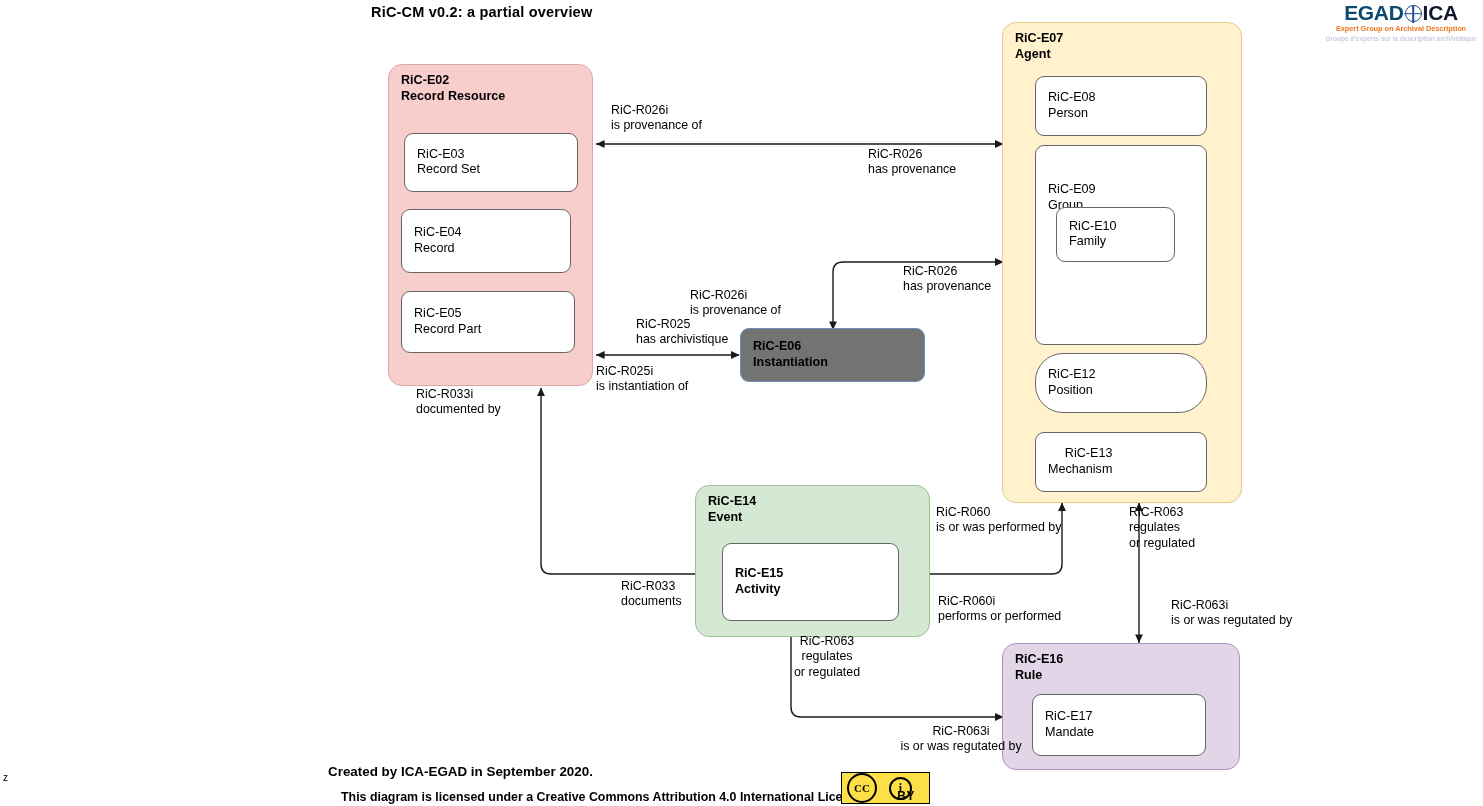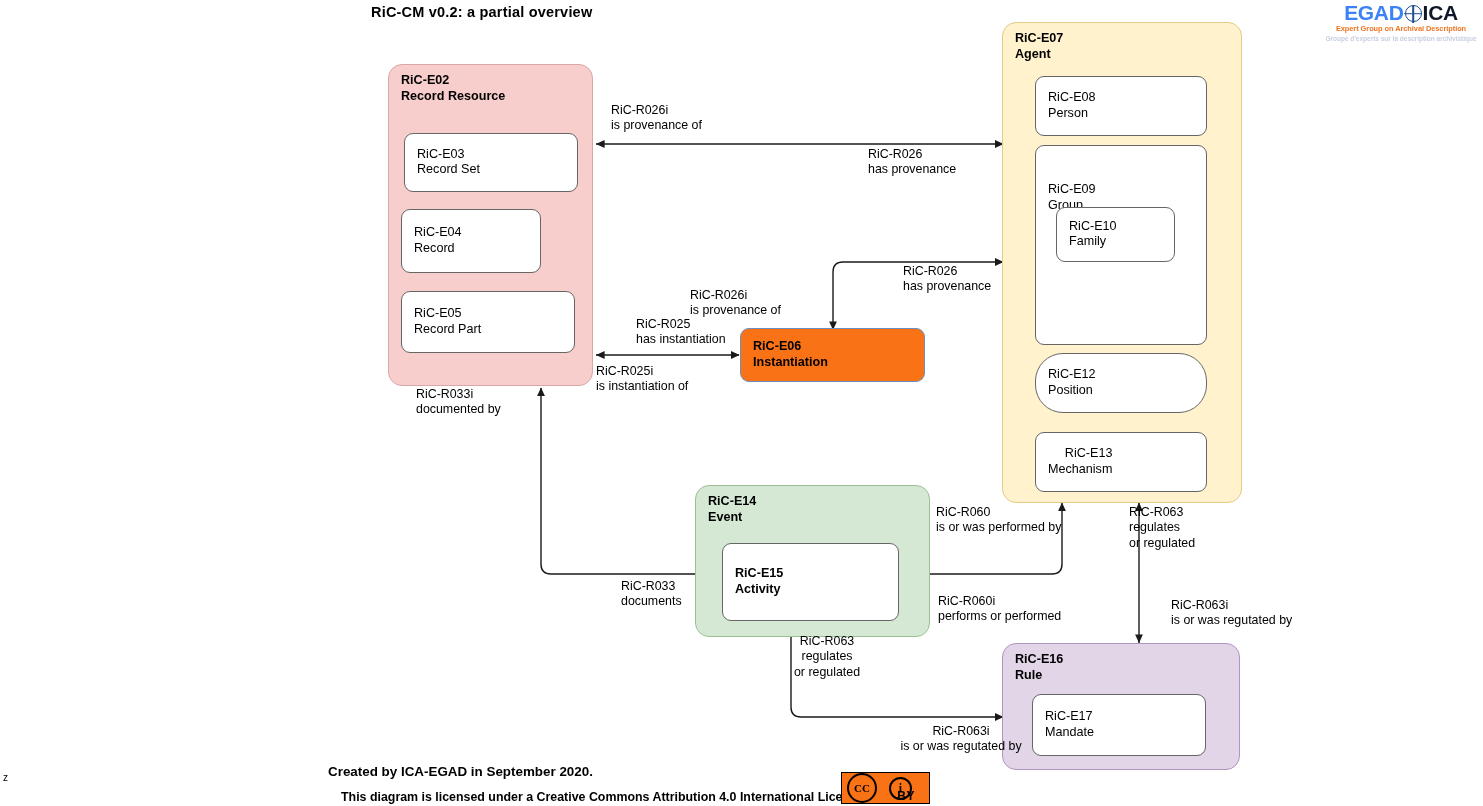--- a/index.html
+++ b/index.html
@@ -16,43 +16,43 @@
 
   .box{position:absolute;box-sizing:border-box;background:#ffffff;border:1.4px solid #666;border-radius:9px;
        box-shadow:0 0 0 0 transparent;}
   .box .lbl{position:absolute;left:12px;top:50%;transform:translateY(-50%);font-size:12.6px;line-height:15.6px;white-space:pre-line;}
   .box.bold .lbl{font-weight:bold;}
 
   .g-pink{background:#f8cecc;border-color:#d9a7a5;}
   .g-yellow{background:#fff2cc;border-color:#e3ca85;}
   .g-green{background:#d5e8d4;border-color:#9cc094;}
   .g-purple{background:#e1d5e7;border-color:#b294c0;}
-  .b-blue{background:#f97316;border-color:#6c8ebf;}
+  .b-blue{background:#737373;border-color:#6c8ebf;}
 
   
   .elbl{position:absolute;font-size:12.4px;line-height:15.4px;white-space:pre-line;}
   .elbl.c{text-align:center;}
 
   
   .foot1{position:absolute;left:328px;top:764px;font-size:13.4px;font-weight:bold;}
   .foot2{position:absolute;left:341px;top:790px;font-size:12.4px;font-weight:bold;}
   .stray{position:absolute;left:3px;top:772px;font-size:10px;}
 
-  .cc{position:absolute;left:841px;top:772px;width:89px;height:32px;background:#f97316;border:1.6px solid #000;
+  .cc{position:absolute;left:841px;top:772px;width:89px;height:32px;background:#fde047;border:1.6px solid #000;
       box-sizing:border-box;display:flex;align-items:center;}
   .cc .ring{width:26px;height:26px;border:2.6px solid #000;border-radius:50%;margin-left:5px;display:flex;
        align-items:center;justify-content:center;font-size:11px;font-weight:bold;font-family:"Liberation Serif",serif;}
   .cc .ring2{width:19px;height:19px;border:2.4px solid #000;border-radius:50%;margin-left:12px;display:flex;
        align-items:center;justify-content:center;font-size:12px;font-weight:bold;font-family:"Liberation Serif",serif;}
   .cc .by{position:absolute;right:14px;bottom:0px;font-size:12px;font-weight:bold;letter-spacing:.5px;}
 
   
   .logo{position:absolute;right:6px;top:2px;width:152px;text-align:center;}
   .logo .l1{font-size:21px;font-weight:bold;letter-spacing:-.3px;line-height:22px;white-space:nowrap;}
-  .logo .l1 .eg{color:#3b82f6;}
+  .logo .l1 .eg{color:#0c4a6e;}
   .logo .l1 .ic{color:#0f172a;}
   .logo .glb{display:inline-block;width:15px;height:15px;border:1.8px solid #1d4f91;border-radius:50%;
       position:relative;vertical-align:-2px;margin:0 1px;}
   .logo .glb:before{content:"";position:absolute;left:50%;top:-1.5px;bottom:-1.5px;width:1.6px;background:#1d4f91;transform:translateX(-50%);}
   .logo .glb:after{content:"";position:absolute;top:50%;left:-1.5px;right:-1.5px;height:1.6px;background:#1d4f91;transform:translateY(-50%);}
   .logo .l2{font-size:7.4px;font-weight:bold;color:#ee7623;letter-spacing:-.05px;line-height:10px;white-space:nowrap;}
   .logo .l3{font-size:6.6px;font-weight:bold;color:#9aa8c4;letter-spacing:-.05px;line-height:9px;white-space:nowrap;opacity:.55;}
 </style>
 </head>
 <body>
@@ -100,21 +100,21 @@
       <path d="M791,604 L791,707 Q791,717 801,717 L1003,717" fill="none" stroke="#1a1a1a" stroke-width="1.4" marker-start="url(#ahs)" marker-end="url(#ah)"></path>
     </g>
   </svg>
 
   <div class="grp g-pink" style="left:388px;top:64px;width:205px;height:322px;">
     <div class="hdr"><span>RiC-E02</span><br><span>Record Resource</span></div>
   </div>
   <div class="box" style="left:404px;top:133px;width:174px;height:59px;">
     <div class="lbl"><span>RiC-E03</span><br><span>Record Set</span></div>
   </div>
-  <div class="box" style="left:401px;top:209px;width:140px;height:64px;">
+  <div class="box" style="left:401px;top:209px;width:170px;height:64px;">
     <div class="lbl"><span>RiC-E04</span><br><span>Record</span></div>
   </div>
   <div class="box" style="left:401px;top:291px;width:174px;height:62px;">
     <div class="lbl"><span>RiC-E05</span><br><span>Record Part</span></div>
   </div>
 
   <div class="grp g-yellow" style="left:1002px;top:22px;width:240px;height:481px;">
     <div class="hdr"><span>RiC-E07</span><br><span>Agent</span></div>
   </div>
   <div class="box" style="left:1035px;top:76px;width:172px;height:60px;padding-left:36px;">
@@ -150,21 +150,21 @@
   <div class="box" style="left:1032px;top:694px;width:174px;height:62px;">
     <div class="lbl"><span>RiC-E17</span><br><span>Mandate</span></div>
   </div>
 
   <div class="elbl" style="left:611px;top:103px;"><span>RiC-R026i</span><br><span>is provenance of</span></div>
   <div class="elbl" style="left:868px;top:147px;"><span>RiC-R026</span><br><span>has provenance</span></div>
 
   <div class="elbl" style="left:903px;top:264px;"><span>RiC-R026</span><br><span>has provenance</span></div>
   <div class="elbl" style="left:690px;top:288px;"><span>RiC-R026i</span><br><span>is provenance of</span></div>
 
-  <div class="elbl" style="left:636px;top:317px;"><span>RiC-R025</span><br><span>has instantiation</span></div>
+  <div class="elbl" style="left:636px;top:317px;"><span>RiC-R025</span><br><span>has archivistique</span></div>
   <div class="elbl" style="left:596px;top:364px;"><span>RiC-R025i</span><br><span>is instantiation of</span></div>
 
   <div class="elbl" style="left:416px;top:387px;"><span>RiC-R033i</span><br><span>documented by</span></div>
   <div class="elbl" style="left:621px;top:579px;"><span>RiC-R033</span><br><span>documents</span></div>
 
   <div class="elbl" style="left:936px;top:505px;"><span>RiC-R060</span><br><span>is or was performed by</span></div>
   <div class="elbl" style="left:938px;top:594px;"><span>RiC-R060i</span><br><span>performs or performed</span></div>
 
   <div class="elbl c" style="left:1129px;top:505px;width:150px;text-align:left;"><span>RiC-R063</span><br><span>regulates
 or regulated</span></div>

